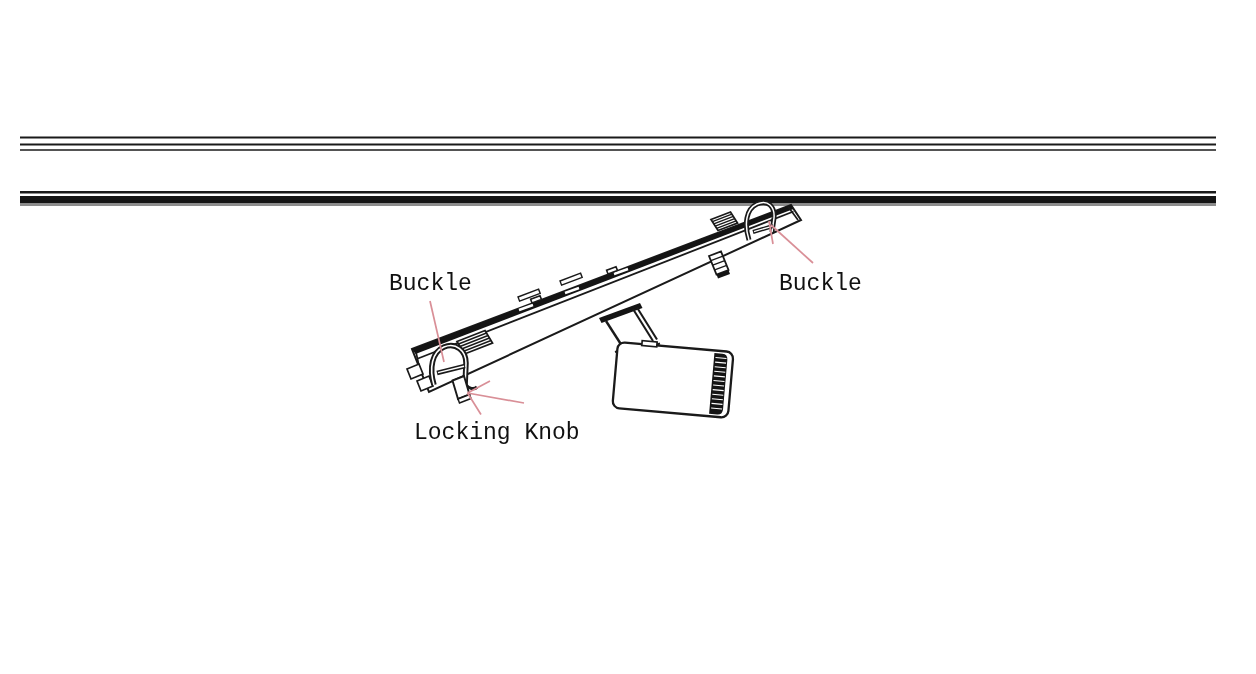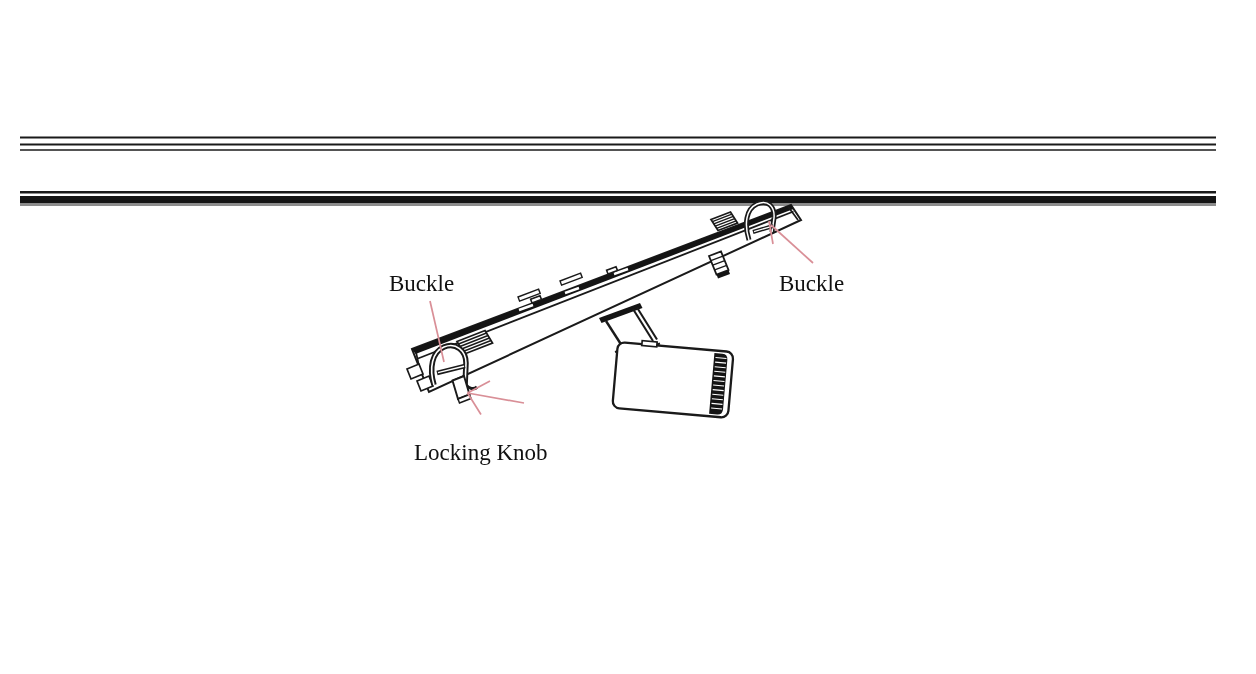--- a/index.html
+++ b/index.html
@@ -8,21 +8,21 @@
     --leader:#d98f97;
     --text:#111111;
     --bg:#ffffff;
   }
   html,body{margin:0;padding:0;background:var(--bg);}
   .stage{
     position:relative;
     width:1216px;height:674px;
     background:var(--bg);
     overflow:hidden;
-    font-family:Liberation Serif, serif;
+    font-family:Liberation Mono, monospace;
   }
   svg{position:absolute;left:0;top:0;}
   .ln{stroke:var(--line);fill:none;}
   .wfill{fill:var(--bg);}
   .dfill{fill:var(--dark);stroke:none;}
   .white{stroke:var(--bg);fill:none;}
   .pink{stroke:var(--leader);stroke-width:1.7;fill:none;}
   .callout{
     position:absolute;
     font-size:23px;
@@ -160,14 +160,14 @@
       <line x1="490" y1="381" x2="467.5" y2="393" class="pink"></line>
       <line x1="524" y1="403" x2="467.5" y2="393" class="pink"></line>
       <line x1="481" y1="414.5" x2="467.5" y2="393" class="pink"></line>
     </g>
   </svg>
 
   <div class="callout" style="left:389px;top:272px;">Buckle</div>
 
   <div class="callout" style="left:779px;top:272px;">Buckle</div>
 
-  <div class="callout" style="left:414px;top:421px;margin-top:20px;">Locking Knob</div>
+  <div class="callout" style="left:414px;top:421px;">Locking Knob</div>
 </div>
 
 </body></html>

